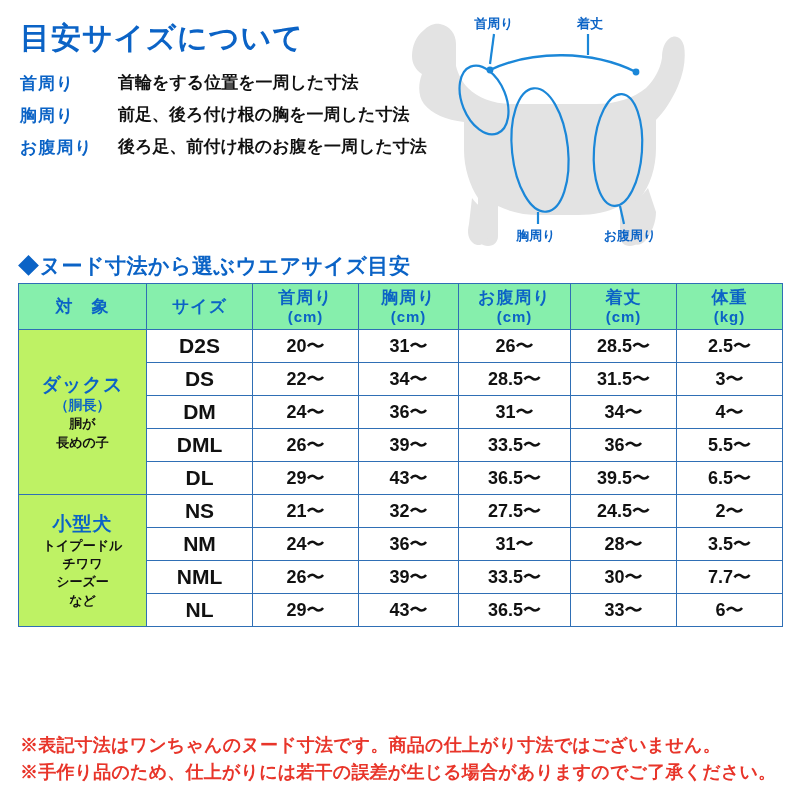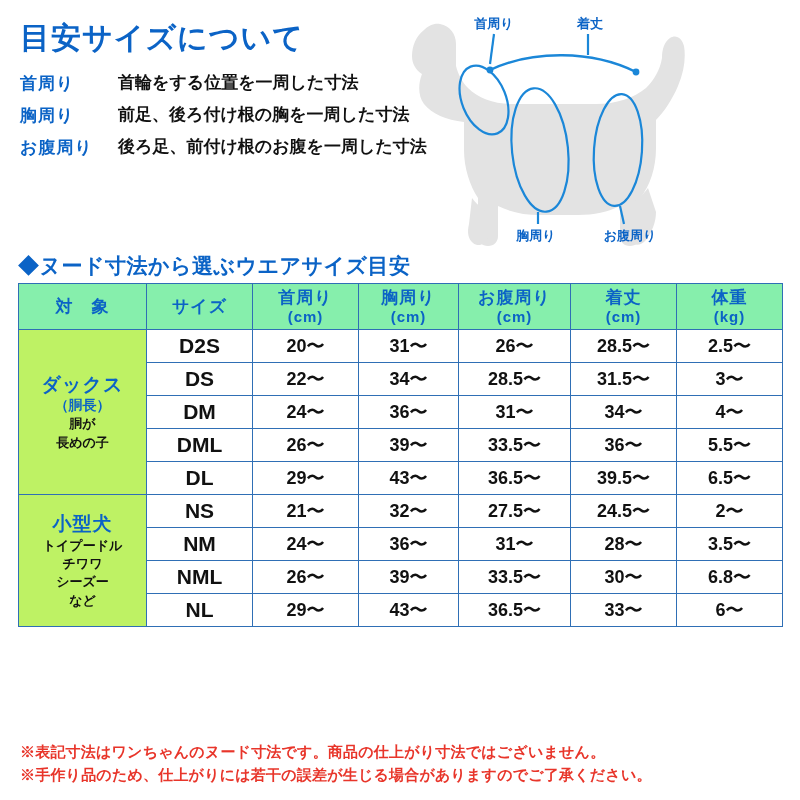--- a/index.html
+++ b/index.html
@@ -120,21 +120,21 @@
 
   
   .notes {
     position: absolute;
     left: 20px;
     bottom: 14px;
     width: 770px;
   }
   .note {
     color: #e8352a;
-    font-size: 15px;
+    font-size: 18px;
     font-weight: bold;
     line-height: 1.5;
     letter-spacing: 0.2px;
   }
 
   
   .lbl {
     fill: #0b63c6;
     font-family: "Liberation Sans", sans-serif;
     font-size: 13px;
@@ -344,21 +344,21 @@
           <td class="valcell">31〜</td>
           <td class="valcell">28〜</td>
           <td class="valcell">3.5〜</td>
         </tr>
         <tr>
           <td class="sizecell">NML</td>
           <td class="valcell">26〜</td>
           <td class="valcell">39〜</td>
           <td class="valcell">33.5〜</td>
           <td class="valcell">30〜</td>
-          <td class="valcell">6.8〜</td>
+          <td class="valcell">7.7〜</td>
         </tr>
         <tr>
           <td class="sizecell">NL</td>
           <td class="valcell">29〜</td>
           <td class="valcell">43〜</td>
           <td class="valcell">36.5〜</td>
           <td class="valcell">33〜</td>
           <td class="valcell">6〜</td>
         </tr>
       </tbody>

